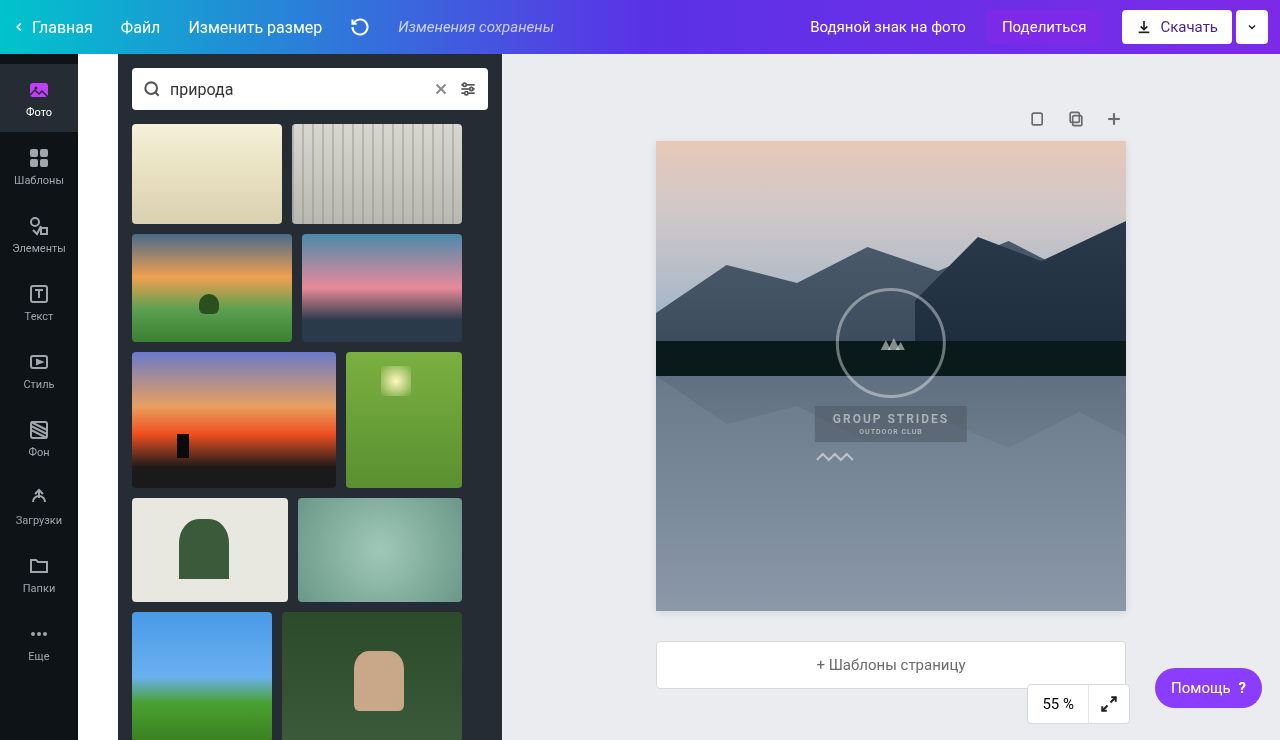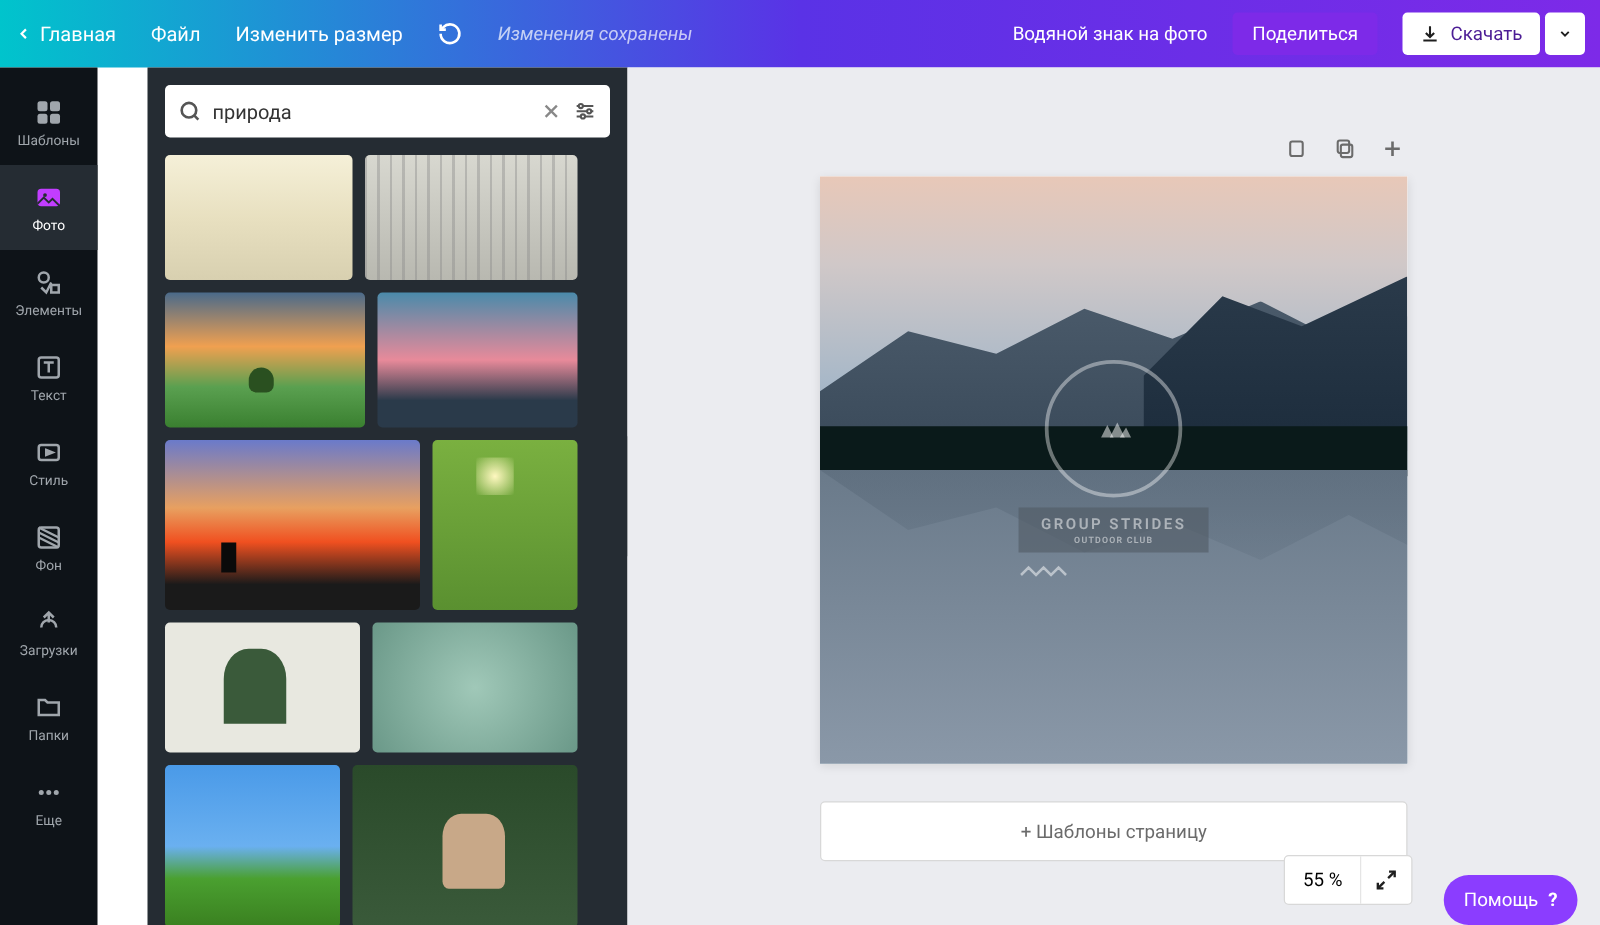--- a/index.html
+++ b/index.html
@@ -60,21 +60,21 @@
   .wm-circle { width:110px; height:110px; border:3px solid rgba(255,255,255,0.4); border-radius:50%; margin:0 auto 8px; display:flex; flex-direction:column; align-items:center; justify-content:center; position:relative; }
   .wm-bar { background: rgba(80,90,100,0.6); padding: 6px 18px; font-size:12px; letter-spacing:2px; font-weight:600; }
   .wm-sub { font-size:7px; letter-spacing:1px; margin-top:2px; }
   
   .add-page { width: 470px; margin-top: 30px; background: #fff; border: 1px solid #d8d8d8; border-radius: 4px; padding: 14px; text-align: center; color: #6b6b6b; font-size: 15px; cursor: pointer; }
   
   
   .zoom-group { position: absolute; bottom: 16px; right: 150px; background: #fff; border: 1px solid #d8d8d8; border-radius: 4px; display: flex; align-items: center; height: 40px; }
   .zoom-val { padding: 0 14px; font-size: 15px; border-right: 1px solid #e5e5e5; height:100%; display:flex; align-items:center; cursor:pointer; }
   .zoom-fs { width: 40px; display: flex; align-items: center; justify-content: center; cursor: pointer; height:100%; }
-  .help-btn { position: absolute; bottom: 0; right: 18px; background: #8b3dff; color: #fff; border-radius: 20px; height: 40px; padding: 0 16px; display: flex; align-items: center; gap: 8px; font-size: 15px; cursor: pointer; }
+  .help-btn { position: absolute; bottom: 32px; right: 18px; background: #8b3dff; color: #fff; border-radius: 20px; height: 40px; padding: 0 16px; display: flex; align-items: center; gap: 8px; font-size: 15px; cursor: pointer; }
 
   svg { display: block; }
 </style>
 </head>
 <body>
 
 <div class="topbar">
   <div class="left">
     <div class="home-link">
       <span>
@@ -112,40 +112,40 @@
       <svg width="12" height="12" viewBox="0 0 24 24" fill="none" stroke="#1f1f1f" stroke-width="3">
           <polyline points="6 9 12 15 18 9"></polyline>
         </svg>
     </div>
   </div>
 </div>
 
 <div class="main">
 
   <div class="sidebar">
+    <div class="side-item active photo">
+      <span class="ico">
+          <svg width="24" height="24" viewBox="0 0 24 24" fill="#c23dff">
+            <rect x="3" y="5" width="18" height="14" rx="3"></rect>
+            <circle cx="9" cy="10" r="1.5" fill="#252c33"></circle>
+            <path d="M3 17l5-5 4 4 3-3 6 6" stroke="#252c33" stroke-width="1.5" fill="none"></path>
+          </svg>
+        </span>
+      <span>Фото</span>
+    </div>
     <div class="side-item">
       <span class="ico">
           <svg width="24" height="24" viewBox="0 0 24 24" fill="currentColor">
             <rect x="3" y="3" width="8" height="8" rx="2"></rect>
             <rect x="13" y="3" width="8" height="8" rx="2"></rect>
             <rect x="3" y="13" width="8" height="8" rx="2"></rect>
             <rect x="13" y="13" width="8" height="8" rx="2"></rect>
           </svg>
         </span>
       <span>Шаблоны</span>
-    </div>
-    <div class="side-item active photo">
-      <span class="ico">
-          <svg width="24" height="24" viewBox="0 0 24 24" fill="#c23dff">
-            <rect x="3" y="5" width="18" height="14" rx="3"></rect>
-            <circle cx="9" cy="10" r="1.5" fill="#252c33"></circle>
-            <path d="M3 17l5-5 4 4 3-3 6 6" stroke="#252c33" stroke-width="1.5" fill="none"></path>
-          </svg>
-        </span>
-      <span>Фото</span>
     </div>
     <div class="side-item">
       <span class="ico">
           <svg width="24" height="24" viewBox="0 0 24 24" fill="none" stroke="currentColor" stroke-width="2">
             <circle cx="8" cy="8" r="4"></circle>
             <path d="M14 14h6v6h-6z"></path>
             <path d="M6 16l4 4 4-8"></path>
           </svg>
         </span>
       <span>Элементы</span>

